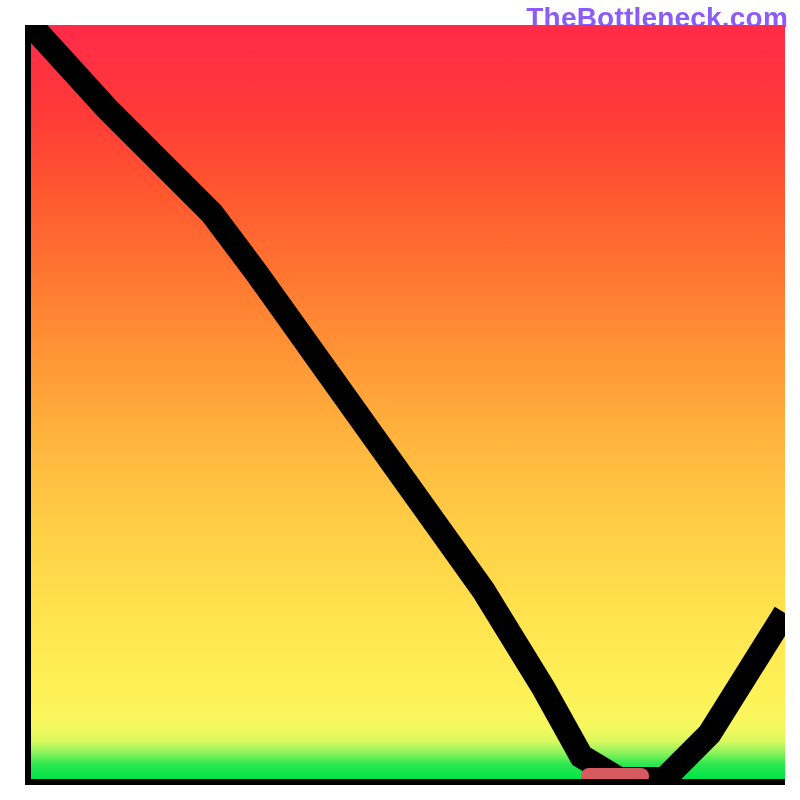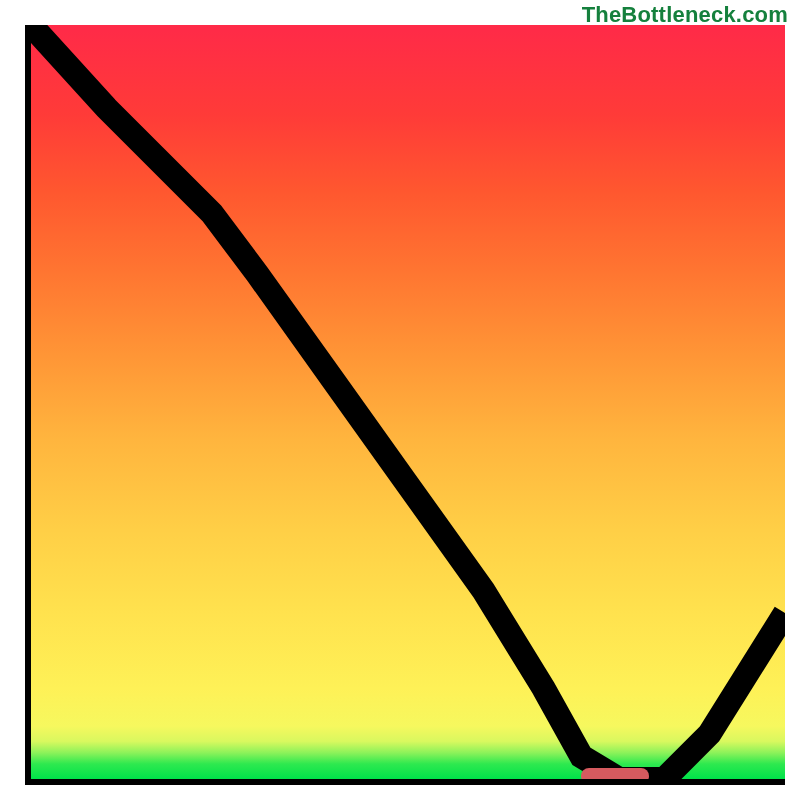--- a/index.html
+++ b/index.html
@@ -12,23 +12,23 @@
     font-family: Arial, Helvetica, sans-serif;
   }
   .outer {
     position: absolute;
     inset: 0;
   }
   .watermark {
     position: absolute;
     top: 2px;
     right: 12px;
-    font-size: 22px;
+    font-size: 28px;
     font-weight: 600;
-    color: #15803d;
+    color: #8b5cf6;
     letter-spacing: 0.2px;
     user-select: none;
   }
   .plot-frame {
     position: absolute;
     left: 25px;
     top: 25px;
     width: 760px;
     height: 760px;
     border-left: 6px solid #000;

